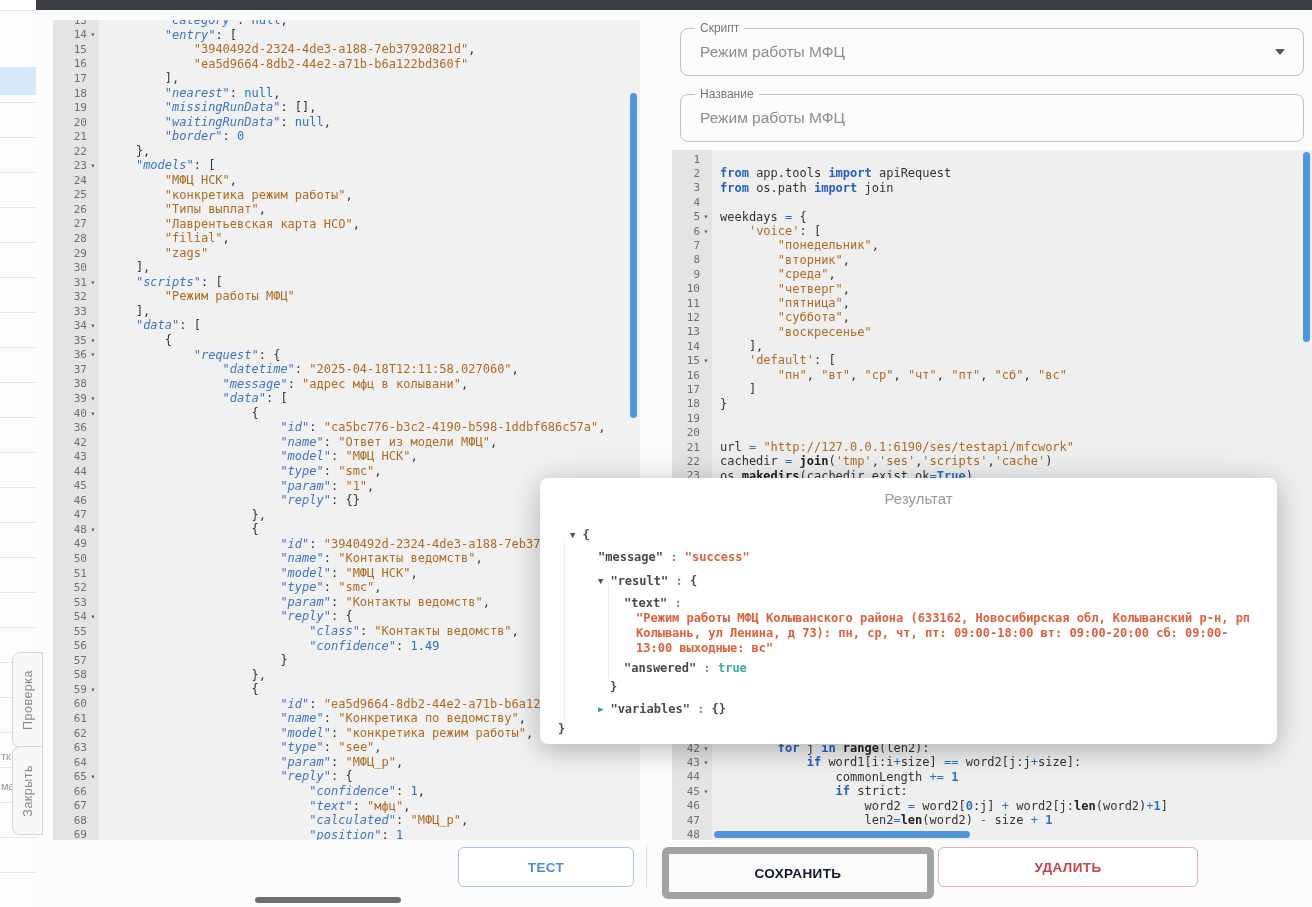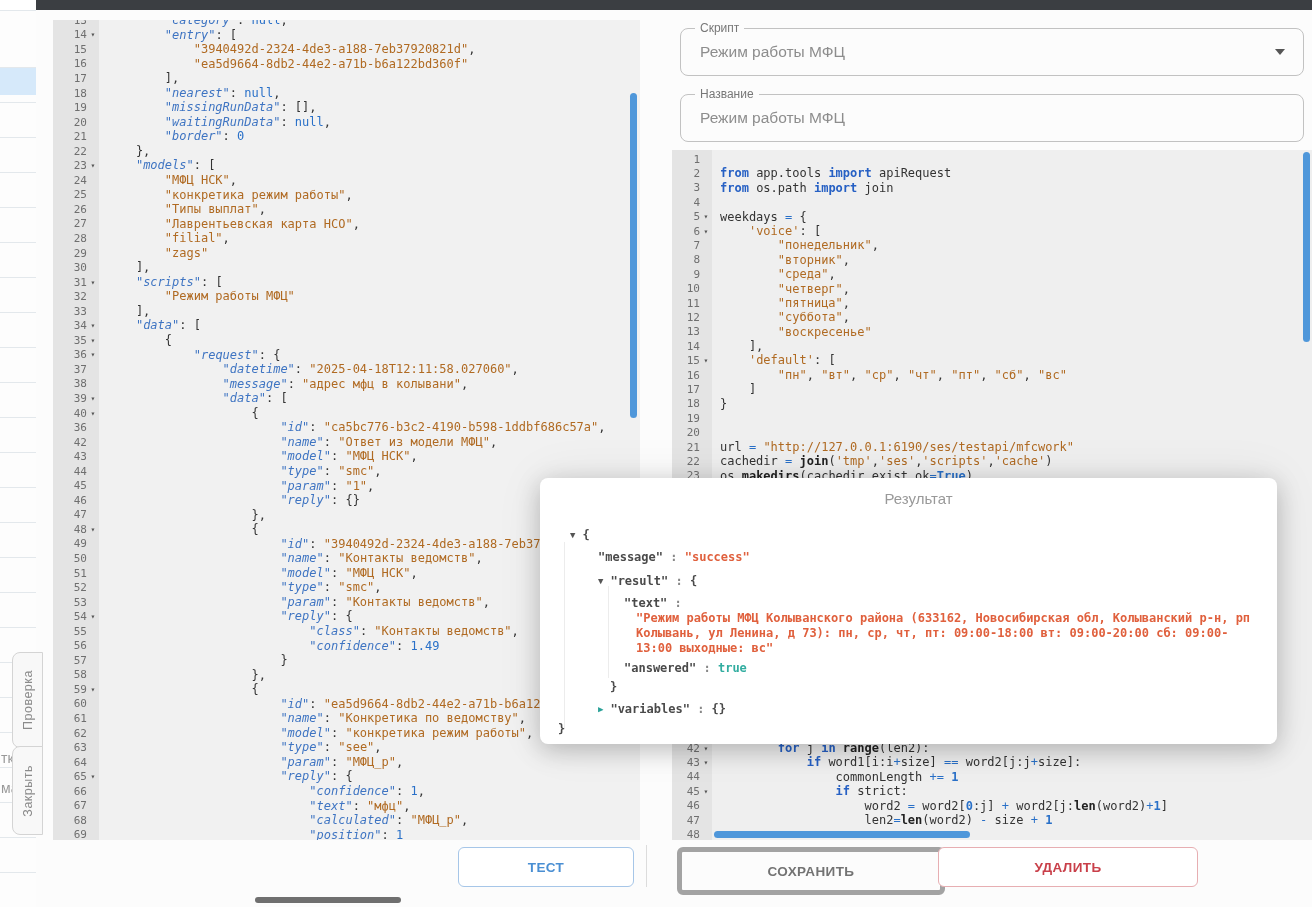--- a/index.html
+++ b/index.html
@@ -3,21 +3,21 @@
 <meta charset="utf-8">
 <style>
   html,body{margin:0;padding:0;background:#fff;}
   .page{position:relative;width:1312px;height:907px;overflow:hidden;background:#fff;
         font-family:"Liberation Sans",sans-serif;}
   
   .bg-list{position:absolute;left:0;top:10px;width:36px;bottom:0;z-index:1;
     background:repeating-linear-gradient(to bottom,#fdfdfd 0 34px,#e3e8ec 34px 35px);
     background-position:0 23px;border-right:1px solid #e0e0e0;}
   .bg-row-highlight{position:absolute;left:0;top:58px;width:36px;height:27px;background:#d6e9fa;}
-  .bg-frag{position:absolute;left:1px;font-size:14px;color:#999;}
+  .bg-frag{position:absolute;left:1px;font-size:11px;color:#999;}
   
   .top-bar{position:absolute;left:36px;top:0;right:0;height:10px;background:#3b3e42;z-index:2;}
   .dialog-bg{position:absolute;left:36px;top:10px;right:0;bottom:0;background:#fcfcfc;z-index:2;}
   
   .side-tab{position:absolute;left:12px;width:29px;border:1px solid #d4d4d4;background:#f8f8f8;
     border-radius:8px 0 0 8px;display:flex;align-items:center;justify-content:center;z-index:4;cursor:pointer;}
   .side-tab span{writing-mode:vertical-rl;transform:rotate(180deg);color:#8b8b8b;font-size:12.5px;letter-spacing:.5px;}
   #tab-proverka{top:652px;height:94px;}
   #tab-zakryt{top:746px;height:87px;}
   
@@ -70,21 +70,21 @@
   .tri.dark{color:#555;} .tri.teal{color:#2aa198;}
   .rk{color:#4a4a4a;} .rs{color:#e0603d;} .rb{color:#32ada0;} .rp{color:#4a4a4a;} .rc{color:#888;}
   .pguide{position:absolute;width:1px;background:#ececec;}
   #pg1{left:24px;top:64px;height:186px;} #pg2{left:68px;top:108px;height:92px;}
   
   .fbtn{position:absolute;top:847px;height:38px;border-radius:6px;background:#fff;display:flex;
     align-items:center;justify-content:center;font-size:13.5px;font-weight:bold;letter-spacing:.4px;
     cursor:pointer;z-index:3;}
   #btn-session{left:53px;width:392px;border:1px solid #a6c6e8;color:#4a8fd3;}
   #btn-test{left:458px;width:174px;border:1px solid #a6c6e8;color:#4a8fd3;}
-  #btn-save{left:677px;width:258px;border:5px solid #a3a3a3;color:#737373;background:transparent;}
+  #btn-save{left:662px;width:258px;border:7px solid #a3a3a3;color:#0f172a;background:transparent;}
   #btn-delete{left:938px;width:258px;border:1px solid #e7aeb2;color:#c9404a;}
   #footer-divider{position:absolute;left:646px;top:845px;width:1px;height:42px;background:#dcdcdc;z-index:3;}
   #page-hscroll{position:absolute;left:255px;top:897px;width:146px;height:6px;background:#6f6f6f;border-radius:3px;z-index:5;}
 </style>
 </head>
 <body>
 
 <div class="page">
 
   <div class="bg-list">

